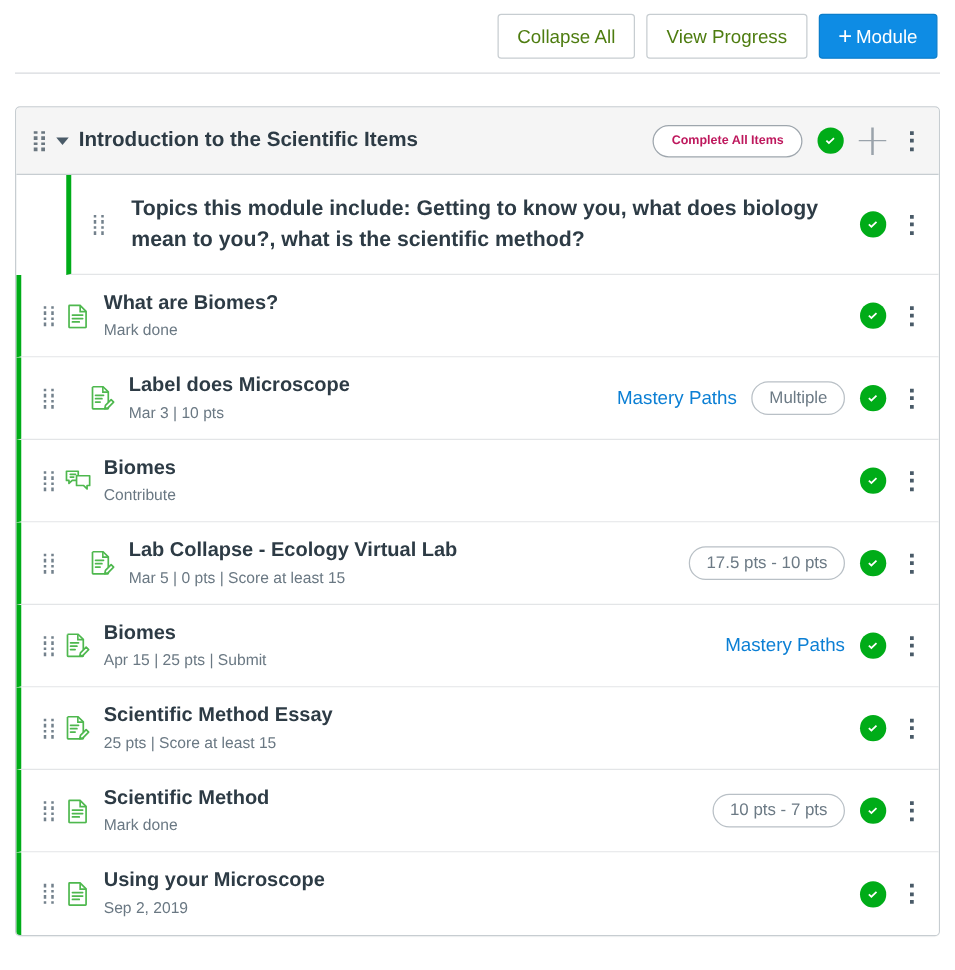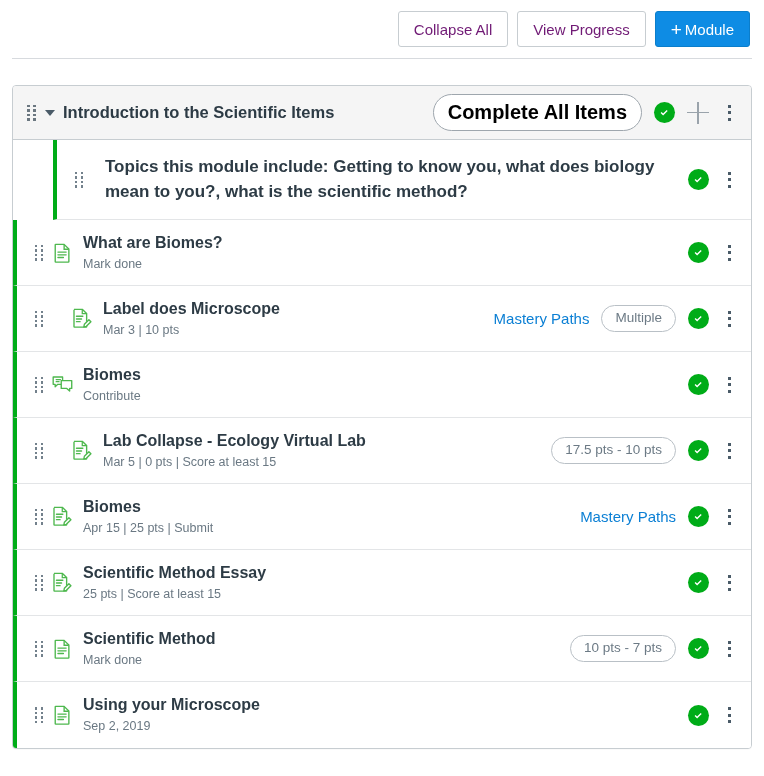--- a/index.html
+++ b/index.html
@@ -22,21 +22,21 @@
     align-items: center;
     justify-content: flex-end;
     padding: 0 14px 0 0;
     box-sizing: border-box;
     background: #ffffff;
   }
   .btn {
     height: 36px;
     border: 1px solid #c7cdd1;
     background: #ffffff;
-    color: #701a75;
+    color: #4d7c0f;
     font-size: 15px;
     font-family: "Liberation Sans", sans-serif;
     border-radius: 3px;
     padding: 0 15px;
     margin-left: 9px;
     cursor: pointer;
     display: inline-flex;
     align-items: center;
     justify-content: center;
     line-height: 1;
@@ -129,22 +129,22 @@
     border-radius: 999px;
     padding: 5px 13px 6px 13px;
     font-size: 13.5px;
     color: #5c6b77;
     background: #ffffff;
     white-space: nowrap;
     line-height: 1.1;
   }
   .pill-strong {
     font-weight: bold;
-    color: #000000;
-    font-size: 20px;
+    color: #be185d;
+    font-size: 10px;
     padding: 6px 14px 7px 14px;
   }
   .pill-soft {
     border-color: #b9c0c6;
     color: #6c7a85;
   }
 
   
   .check-circle {
     width: 21px; height: 21px;

